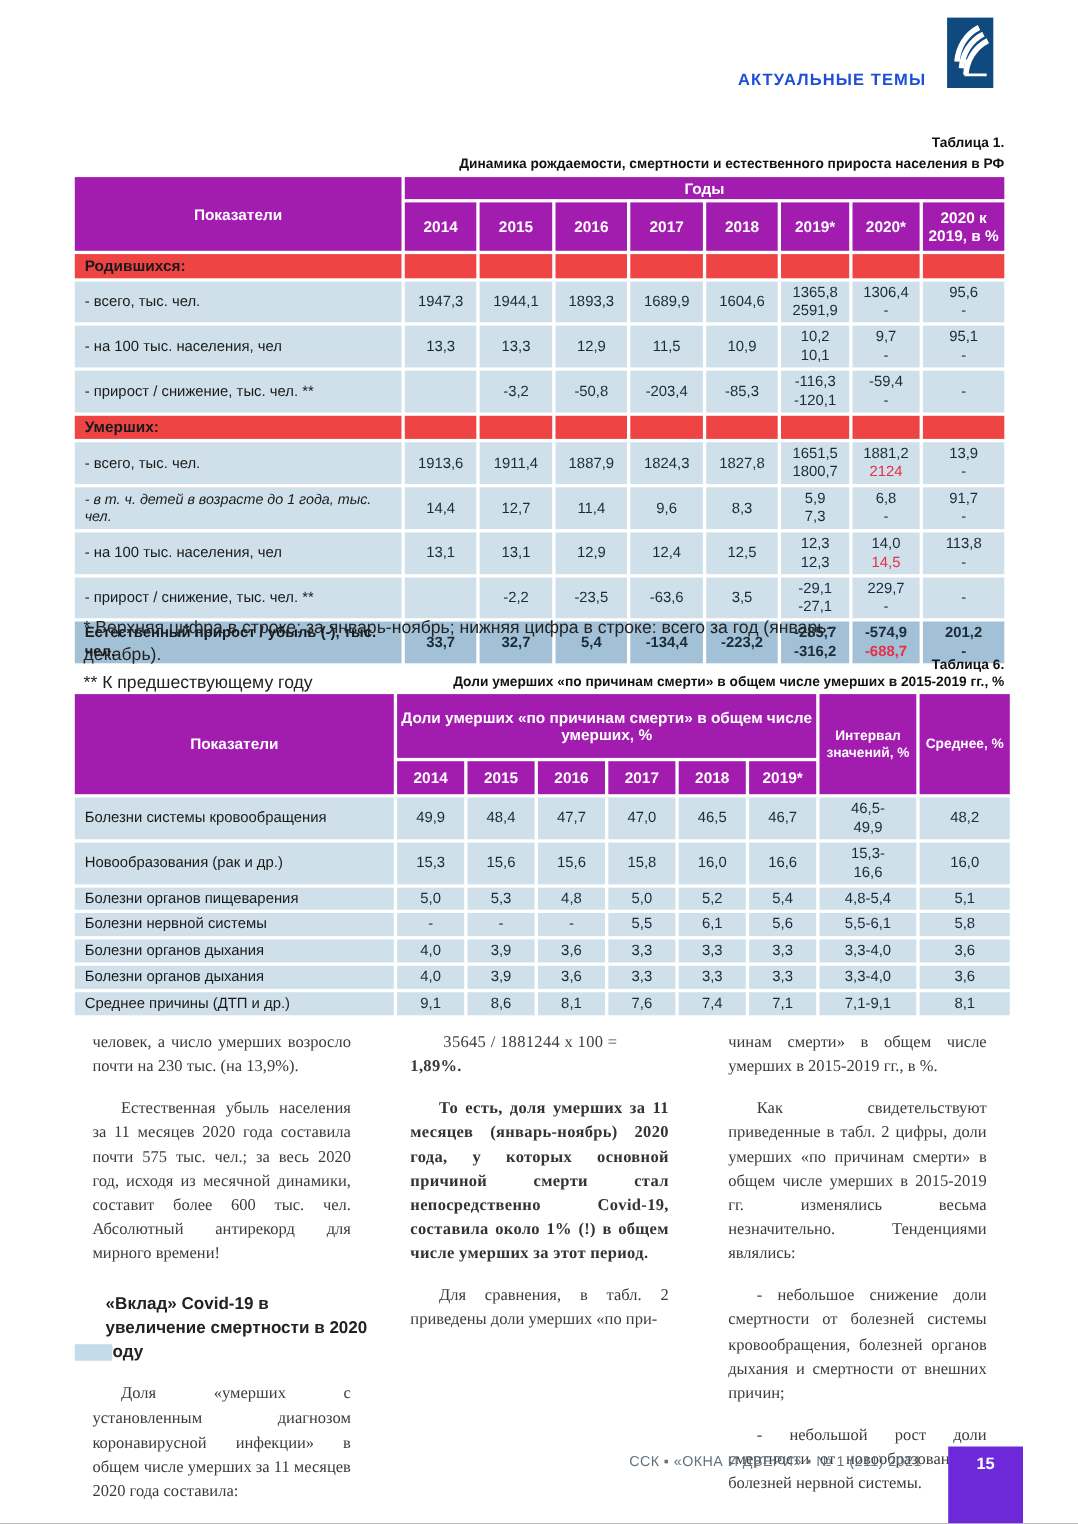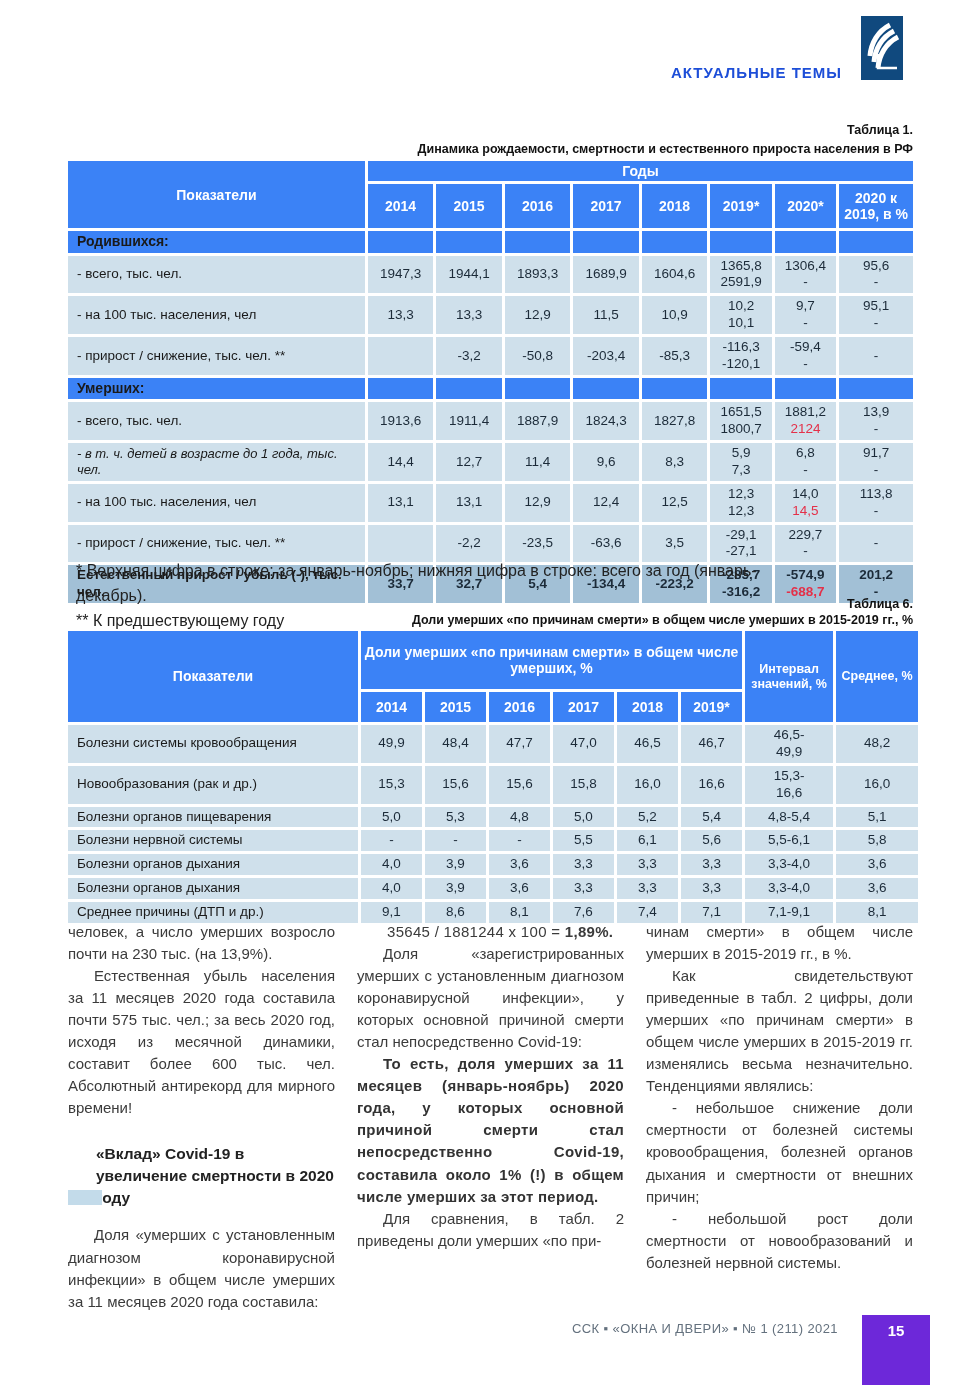--- a/index.html
+++ b/index.html
@@ -38,57 +38,57 @@
   .tbl-title.t2 { top: 613px; }
   
   table.data-table {
     position: absolute; left: 65px; width: 851px;
     border-collapse: separate; border-spacing: 3px;
     table-layout: fixed;
   }
   #table1 { top: 158px; }
   #table2 { top: 628px; }
   .data-table th {
-    background: #3b82f6; color: #fff; font-weight: bold;
+    background: #a21caf; color: #fff; font-weight: bold;
     text-align: center; vertical-align: middle;
     font-size: 13.5px; line-height: 1.15; padding: 2px 3px;
   }
   .data-table th.span-h { height: 20px; font-size: 14px; }
   #table2 th.span-h { height: 58px; font-size: 14px; }
   .data-table th.year-h { height: 44px; font-size: 14px; }
   #table2 th.year-h { height: 30px; }
   .data-table th.lbl-h { font-size: 14px; }
   .data-table th.extra-h { font-size: 12.5px; }
   .data-table td {
     vertical-align: middle; font-size: 13.5px; color: #1c2b39;
     padding: 2px 4px; line-height: 1.25;
   }
   .data-table td.lbl { text-align: left; padding-left: 9px; color: #1a1a1a; }
   .data-table td.val { text-align: center; }
-  .data-table tr.section td { background: #3b82f6; height: 21px; margin-left: 14px; }
+  .data-table tr.section td { background: #ef4444; height: 21px; margin-left: 14px; }
   .data-table tr.section td.lbl { font-weight: bold; font-size: 14px; }
   .data-table tr.data td { background: #cfe0eb; height: 31px; }
   #table2 tr.data td { height: 31px; }
   #table2 tr.compact td { background:#cfe0eb; height: 17px; }
   .data-table tr.summary td { background: #a2c0d6; height: 34px; font-weight: bold; }
   .data-table td.it { font-style: italic; font-size: 13px; }
   .data-table .red { color: #e43049; }
   
   .footnotes {
     position: absolute; left: 76px; top: 559px; width: 700px;
     font-size: 16px; color: #222; line-height: 1.55;
   }
   
   .columns {
     position: absolute; left: 68px; top: 921px; width: 845px;
     display: grid; grid-template-columns: 1fr 1fr 1fr; column-gap: 22px;
   }
   .col p.para {
     font-size: 15px; line-height: 1.47; color: #3b3b3b;
-    text-align: justify; margin: 0;
+    text-align: justify; margin: 16px; font-family: Liberation Serif, serif;
   }
   .col p.indent { text-indent: 26px; }
   .col p.bold-para { font-weight: bold; letter-spacing: .3px; color: #333; }
   .col p.formula { text-align: left; text-indent: 30px; letter-spacing: .3px; }
   .col p.formula b { letter-spacing: .3px; text-align: center; }
   .subhead {
     position: relative;
     margin: 24px 0 16px 0; padding-left: 28px;
     font-size: 15.5px; font-weight: bold; line-height: 1.4; color: #222;
   }
@@ -644,21 +644,20 @@
 
   <div class="columns">
     <div class="col" id="col1">
         <p class="para">человек, а число умерших возросло почти на 230 тыс. (на 13,9%).</p>
         <p class="para indent">Естественная убыль населения за 11 месяцев 2020 года составила почти 575 тыс. чел.; за весь 2020 год, исходя из месячной динамики, составит более 600 тыс. чел. Абсолютный антирекорд для мирного времени!</p>
         <h3 class="subhead"><span class="subhead-accent"></span>«Вклад» Covid-19 в увеличение смертности в 2020 году</h3>
         <p class="para indent">Доля «умерших с установленным диагнозом коронавирусной инфекции» в общем числе умерших за 11 месяцев 2020 года составила:</p>
       </div>
     <div class="col" id="col2">
         <p class="para formula">35645 / 1881244 х 100 = <b>1,89%.</b></p>
-        <p class="para indent">Доля «зарегистрированных умерших с установленным диагнозом коронавирусной инфекции», у которых основной причиной смерти стал непосредственно Covid-19:</p>
         <p class="para indent bold-para">То есть, доля умерших за 11 месяцев (январь-ноябрь) 2020 года, у которых основной причиной смерти стал непосредственно Covid-19, составила около 1% (!) в общем числе умерших за этот период.</p>
         <p class="para indent">Для сравнения, в табл. 2 приведены доли умерших «по при-</p>
       </div>
     <div class="col" id="col3">
         <p class="para">чинам смерти» в общем числе умерших в 2015-2019 гг., в %.</p>
         <p class="para indent">Как свидетельствуют приведенные в табл. 2 цифры, доли умерших «по причинам смерти» в общем числе умерших в 2015-2019 гг. изменялись весьма незначительно. Тенденциями являлись:</p>
         <p class="para indent">- небольшое снижение доли смертности от болезней системы кровообращения, болезней органов дыхания и смертности от внешних причин;</p>
         <p class="para indent">- небольшой рост доли смертности от новообразований и болезней нервной системы.</p>
       </div>
   </div>

